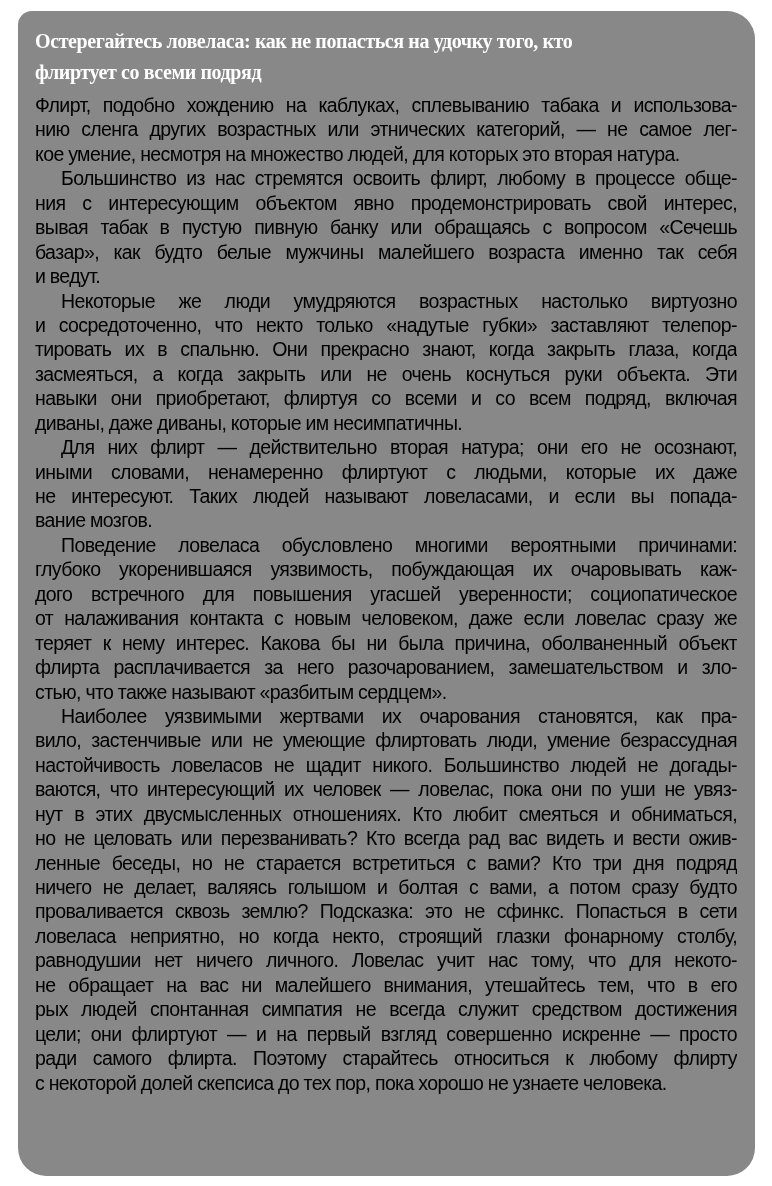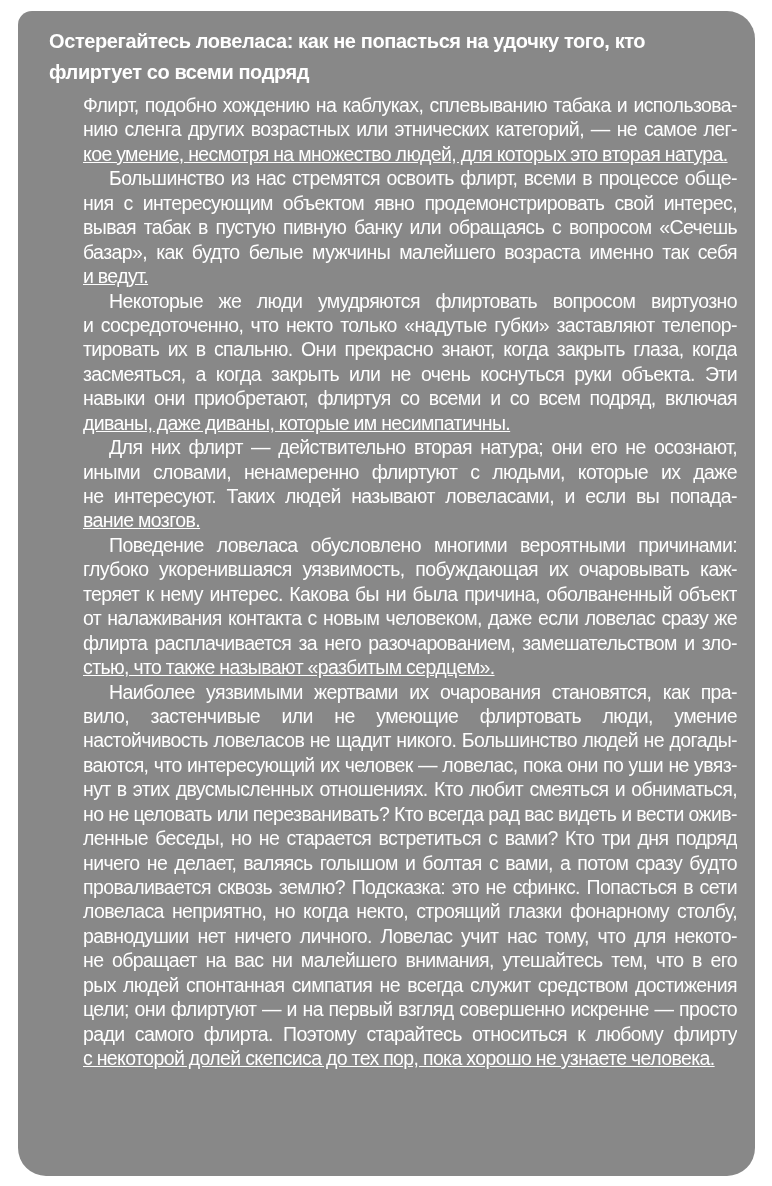--- a/index.html
+++ b/index.html
@@ -22,27 +22,28 @@
     left: 18px;
     top: 11px;
     width: 737px;
     height: 1165px;
     background: #888888;
     border-radius: 14px 28px 28px 28px;
     box-sizing: border-box;
     padding: 15px 18px 0 17px;
   }
   .title {
-    margin: 0 0 5px 14px;
+    margin: 0 0 5px 0;
     padding: 0;
     color: #ffffff;
     font-size: 20px;
     font-weight: bold;
     line-height: 31px;
     letter-spacing: -0.4px;
+    font-family: Liberation Serif, serif;
   }
   .title .title-line {
     white-space: nowrap;
     overflow: hidden;
   }
   .body-text {
     color: #f2f2f2;
     font-size: 19.5px;
     letter-spacing: -0.6px;
   }
@@ -50,67 +51,67 @@
   .line {
     height: 24.45px;
     line-height: 24.45px;
     overflow: hidden;
     text-align: justify;
     text-align-last: justify;
     word-spacing: -0.3px;
   }
   .line.para-end {
     text-align-last: left;
-    text-decoration: underline;
   }
   .line.indent {
     text-indent: 26px;
   }
 </style>
 </head>
 <body style="background: rgb(255, 255, 255);">
 
 <div class="page">
   <div class="card" style="background: rgb(136, 136, 136);">
     <h1 class="title" style="color: rgb(255, 255, 255);">
         <div class="title-line">Остерегайтесь ловеласа: как не попасться на удочку того, кто</div>
         <div class="title-line">флиртует со всеми подряд</div>
       </h1>
-    <div class="body-text" style="color: #ffffff; margin-left: 48px;">
+    <div class="body-text" style="color: #000000;">
         <div class="para">
           <div class="line">Флирт, подобно хождению на каблуках, сплевыванию табака и использова-</div>
           <div class="line">нию сленга других возрастных или этнических категорий, — не самое лег-</div>
           <div class="line para-end">кое умение, несмотря на множество людей, для которых это вторая натура.</div>
         </div>
         <div class="para">
-          <div class="line indent">Большинство из нас стремятся освоить флирт, всеми в процессе обще-</div>
+          <div class="line indent">Большинство из нас стремятся освоить флирт, любому в процессе обще-</div>
           <div class="line">ния с интересующим объектом явно продемонстрировать свой интерес,</div>
           <div class="line">вывая табак в пустую пивную банку или обращаясь с вопросом «Сечешь</div>
           <div class="line">базар», как будто белые мужчины малейшего возраста именно так себя</div>
           <div class="line para-end">и ведут.</div>
         </div>
         <div class="para">
-          <div class="line indent">Некоторые же люди умудряются флиртовать вопросом виртуозно</div>
+          <div class="line indent">Некоторые же люди умудряются возрастных настолько виртуозно</div>
           <div class="line">и сосредоточенно, что некто только «надутые губки» заставляют телепор-</div>
           <div class="line">тировать их в спальню. Они прекрасно знают, когда закрыть глаза, когда</div>
           <div class="line">засмеяться, а когда закрыть или не очень коснуться руки объекта. Эти</div>
           <div class="line">навыки они приобретают, флиртуя со всеми и со всем подряд, включая</div>
           <div class="line para-end">диваны, даже диваны, которые им несимпатичны.</div>
         </div>
         <div class="para">
           <div class="line indent">Для них флирт — действительно вторая натура; они его не осознают,</div>
           <div class="line">иными словами, ненамеренно флиртуют с людьми, которые их даже</div>
           <div class="line">не интересуют. Таких людей называют ловеласами, и если вы попада-</div>
           <div class="line para-end">вание мозгов.</div>
         </div>
         <div class="para">
           <div class="line indent">Поведение ловеласа обусловлено многими вероятными причинами:</div>
           <div class="line">глубоко укоренившаяся уязвимость, побуждающая их очаровывать каж-</div>
+          <div class="line">дого встречного для повышения угасшей уверенности; социопатическое</div>
+          <div class="line">от налаживания контакта с новым человеком, даже если ловелас сразу же</div>
           <div class="line">теряет к нему интерес. Какова бы ни была причина, оболваненный объект</div>
-          <div class="line">от налаживания контакта с новым человеком, даже если ловелас сразу же</div>
           <div class="line">флирта расплачивается за него разочарованием, замешательством и зло-</div>
           <div class="line para-end">стью, что также называют «разбитым сердцем».</div>
         </div>
         <div class="para">
           <div class="line indent">Наиболее уязвимыми жертвами их очарования становятся, как пра-</div>
           <div class="line">вило, застенчивые или не умеющие флиртовать люди, умение безрассудная</div>
           <div class="line">настойчивость ловеласов не щадит никого. Большинство людей не догады-</div>
           <div class="line">ваются, что интересующий их человек — ловелас, пока они по уши не увяз-</div>
           <div class="line">нут в этих двусмысленных отношениях. Кто любит смеяться и обниматься,</div>
           <div class="line">но не целовать или перезванивать? Кто всегда рад вас видеть и вести ожив-</div>

